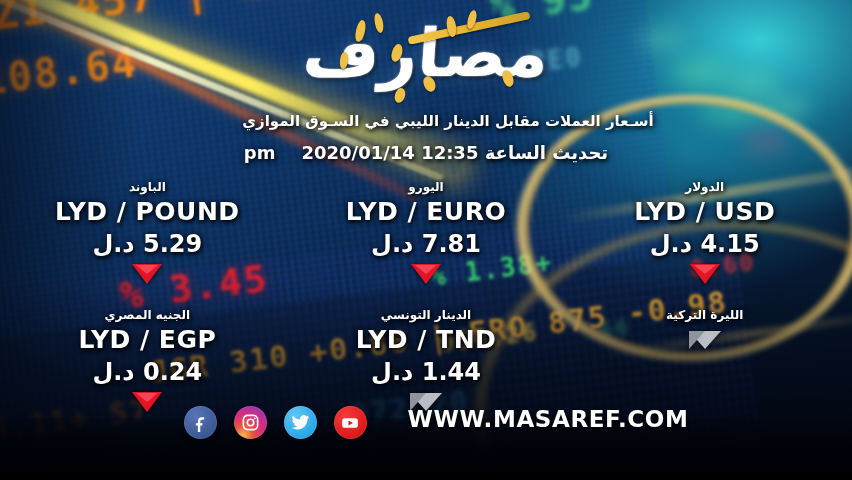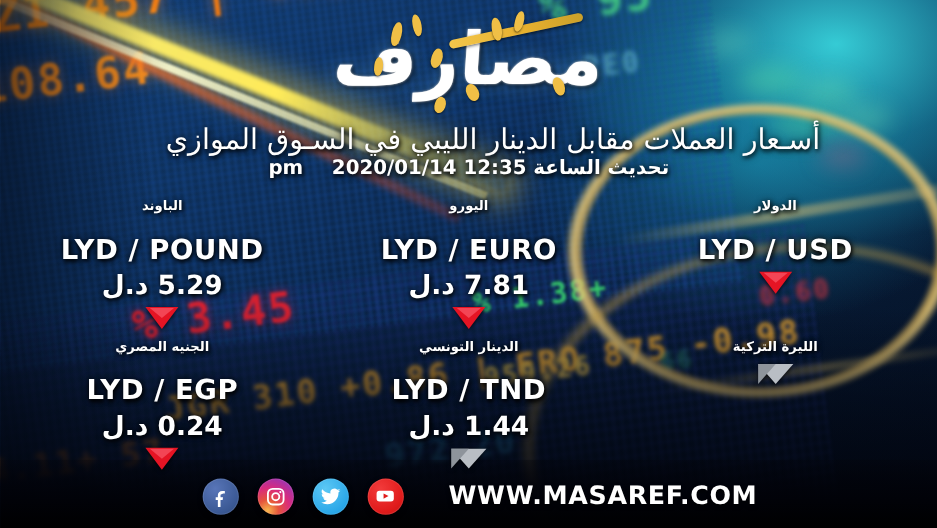--- a/index.html
+++ b/index.html
@@ -182,22 +182,22 @@
   .ld6 { left: 424px; top: 76px; width: 11px; height: 16px; transform: rotate(-22deg); }
   .ld7 { left: 395px; top: 88px; width: 10px; height: 15px; transform: rotate(20deg); }
   .ld8 { left: 503px; top: 70px; width: 10px; height: 17px; transform: rotate(-18deg); }
   .ld9 { left: 340px; top: 52px; width: 8px;  height: 17px; transform: rotate(8deg); }
 
   
   .headline {
     position: absolute; left: 0; right: 0; top: 112px;
     text-align: center;
     direction: rtl;
-    font-size: 26px;
-    font-weight: normal;
+    font-size: 15px;
+    font-weight: bold;
     color: #ffffff;
     letter-spacing: .2px;
     text-shadow: 1px 2px 4px rgba(0,0,0,.95), 0 0 8px rgba(0,0,0,.7);
     padding-left: 44px;
   }
   .subline {
     position: absolute; left: 0; right: 0; top: 142px;
     text-align: center;
     direction: rtl;
     font-size: 18px;
@@ -230,21 +230,21 @@
     text-shadow: 1px 2px 4px rgba(0,0,0,.95), 0 0 6px rgba(0,0,0,.8);
     line-height: 1.3;
     white-space: nowrap;
   }
   .c-pair {
     direction: ltr;
     font-size: 25px;
     font-weight: bold;
     color: #ffffff;
     letter-spacing: .5px;
-    margin-top: 16px;
+    margin-top: 1px;
     text-shadow: 1px 2px 4px rgba(0,0,0,.95), 0 0 6px rgba(0,0,0,.8);
     white-space: nowrap;
   }
   .c-value {
     direction: rtl;
     font-size: 24px;
     font-weight: bold;
     color: #ffffff;
     margin-top: 4px;
     text-shadow: 1px 2px 4px rgba(0,0,0,.95), 0 0 6px rgba(0,0,0,.8);
@@ -282,22 +282,22 @@
     content: "";
     position: absolute;
     left: -16px; top: -18px;
     width: 0; height: 0;
     border-right: 16px solid transparent;
     border-top: 18px solid #8e949b;
   }
 
   
   .footer {
-    position: absolute; left: 0; right: 0; bottom: 0; height: 58px;
-    display: flex; align-items: center; justify-content: center;
+    position: absolute; left: 0; right: 0; bottom: 16px; height: 58px;
+    display: flex; align-items: flex-start; justify-content: center;
     direction: ltr;
     gap: 17px;
     margin-left: 20px;
   }
   .social {
     width: 33px; height: 33px; border-radius: 50%;
     display: flex; align-items: center; justify-content: center;
     box-shadow: 0 2px 5px rgba(0,0,0,.7), inset 0 0 0 1px rgba(255,255,255,.10);
     flex: 0 0 auto;
   }
@@ -376,20 +376,21 @@
     <div class="headline">أسـعار العملات مقابل الدينار الليبي في السـوق الموازي</div>
     <div class="subline">
       <span>تحديث الساعة 12:35 pm</span><span class="gap"></span><span>2020/01/14</span>
     </div>
 
     <div class="rates">
 
       <div class="card">
         <div class="c-name">الدولار</div>
         <div class="c-pair">LYD / USD</div>
+        <div class="c-value">4.15 د.ل</div>
         <div class="c-arrow">
             <span class="arrow-down"></span>
           </div>
       </div>
 
       <div class="card">
         <div class="c-name">اليورو</div>
         <div class="c-pair">LYD / EURO</div>
         <div class="c-value">7.81 د.ل</div>
         <div class="c-arrow">

